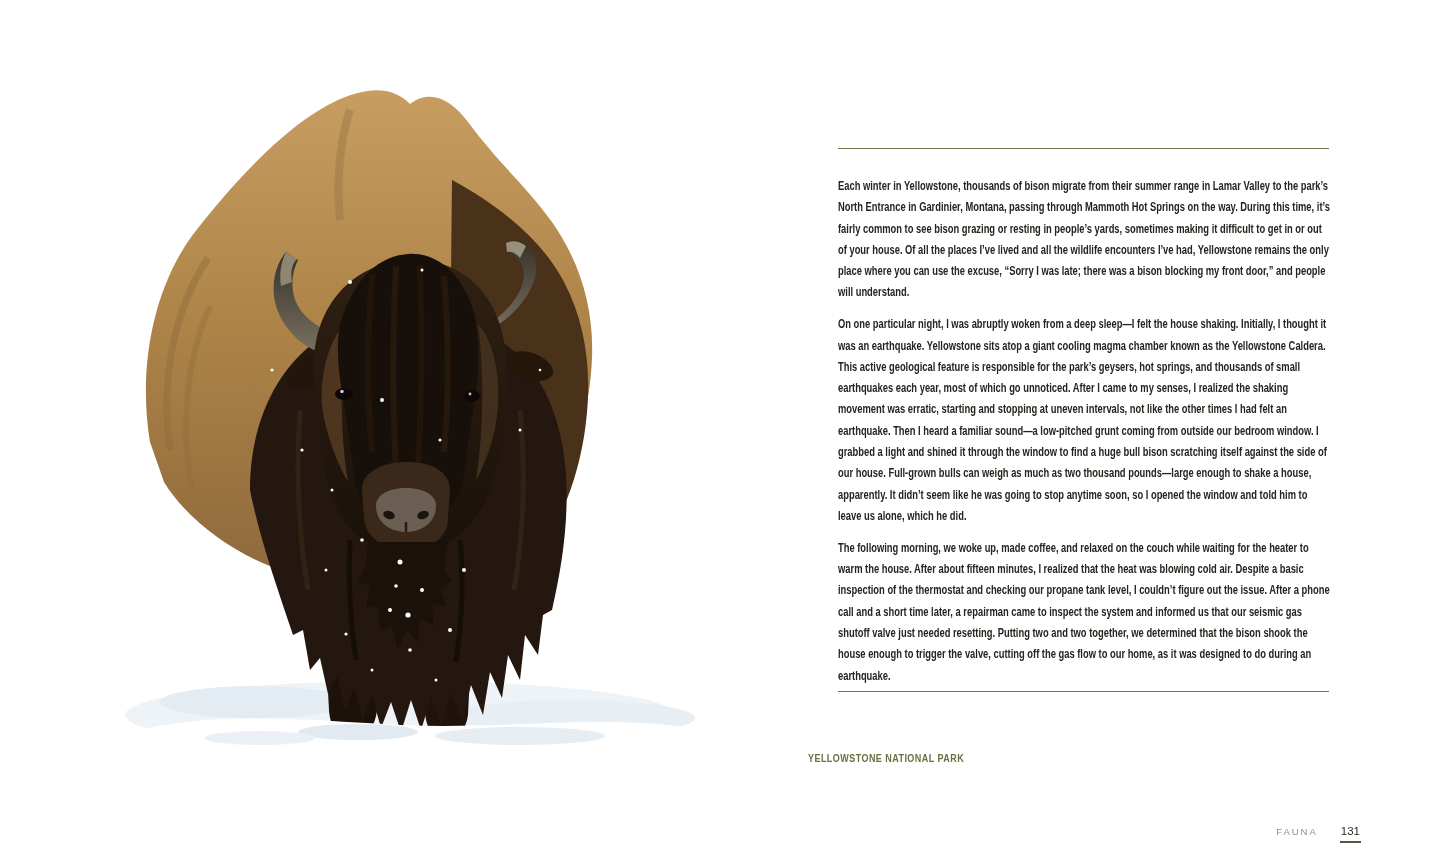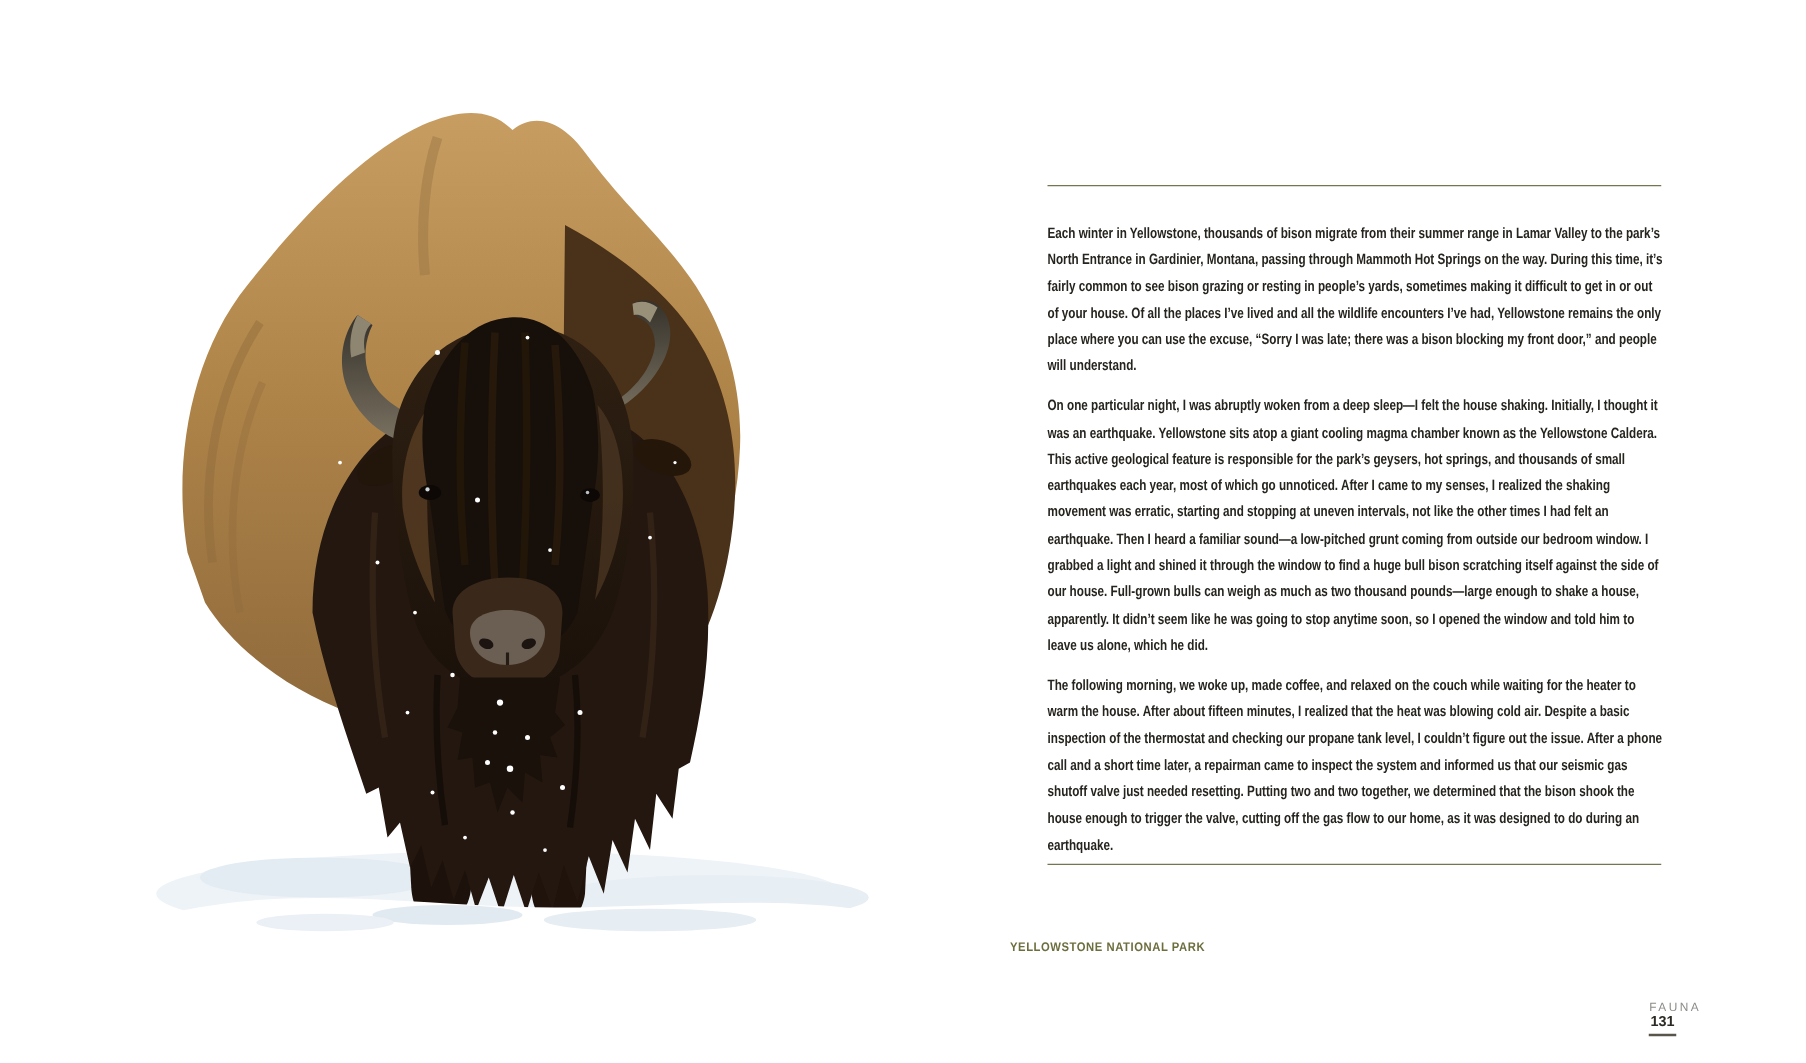--- a/index.html
+++ b/index.html
@@ -40,28 +40,28 @@
   }
   .caption{
     position:absolute;left:808px;top:754px;
     font-weight:700;font-size:10px;line-height:1;
     letter-spacing:0.5px;color:#6d6e3e;
     transform:scaleX(0.9);transform-origin:0 0;
     white-space:nowrap;
   }
   .page-footer{
     position:absolute;right:84px;top:802px;
-    display:flex;align-items:baseline;gap:1px;flex-direction:column;
+    display:flex;align-items:baseline;gap:22px;
   }
   .footer-section{
     font-weight:400;font-size:9.5px;letter-spacing:2px;color:#8d8c89;line-height:1;
   }
   .footer-page{
-    font-weight:700;font-size:11.5px;color:#2c2a23;line-height:1;
-    padding:0 1px 3px 1px;border-bottom:2px solid #57554c;
+    font-weight:400;font-size:11.5px;color:#2c2a23;line-height:1;
+    padding:0 1px 3px 1px;border-bottom:2px solid #57554c;margin-top:24px;
   }
 </style>
 </head>
 <body>
 
 <div class="spread">
 
   <figure class="photo">
     <svg viewBox="0 0 620 700" aria-hidden="true">
       <defs>

